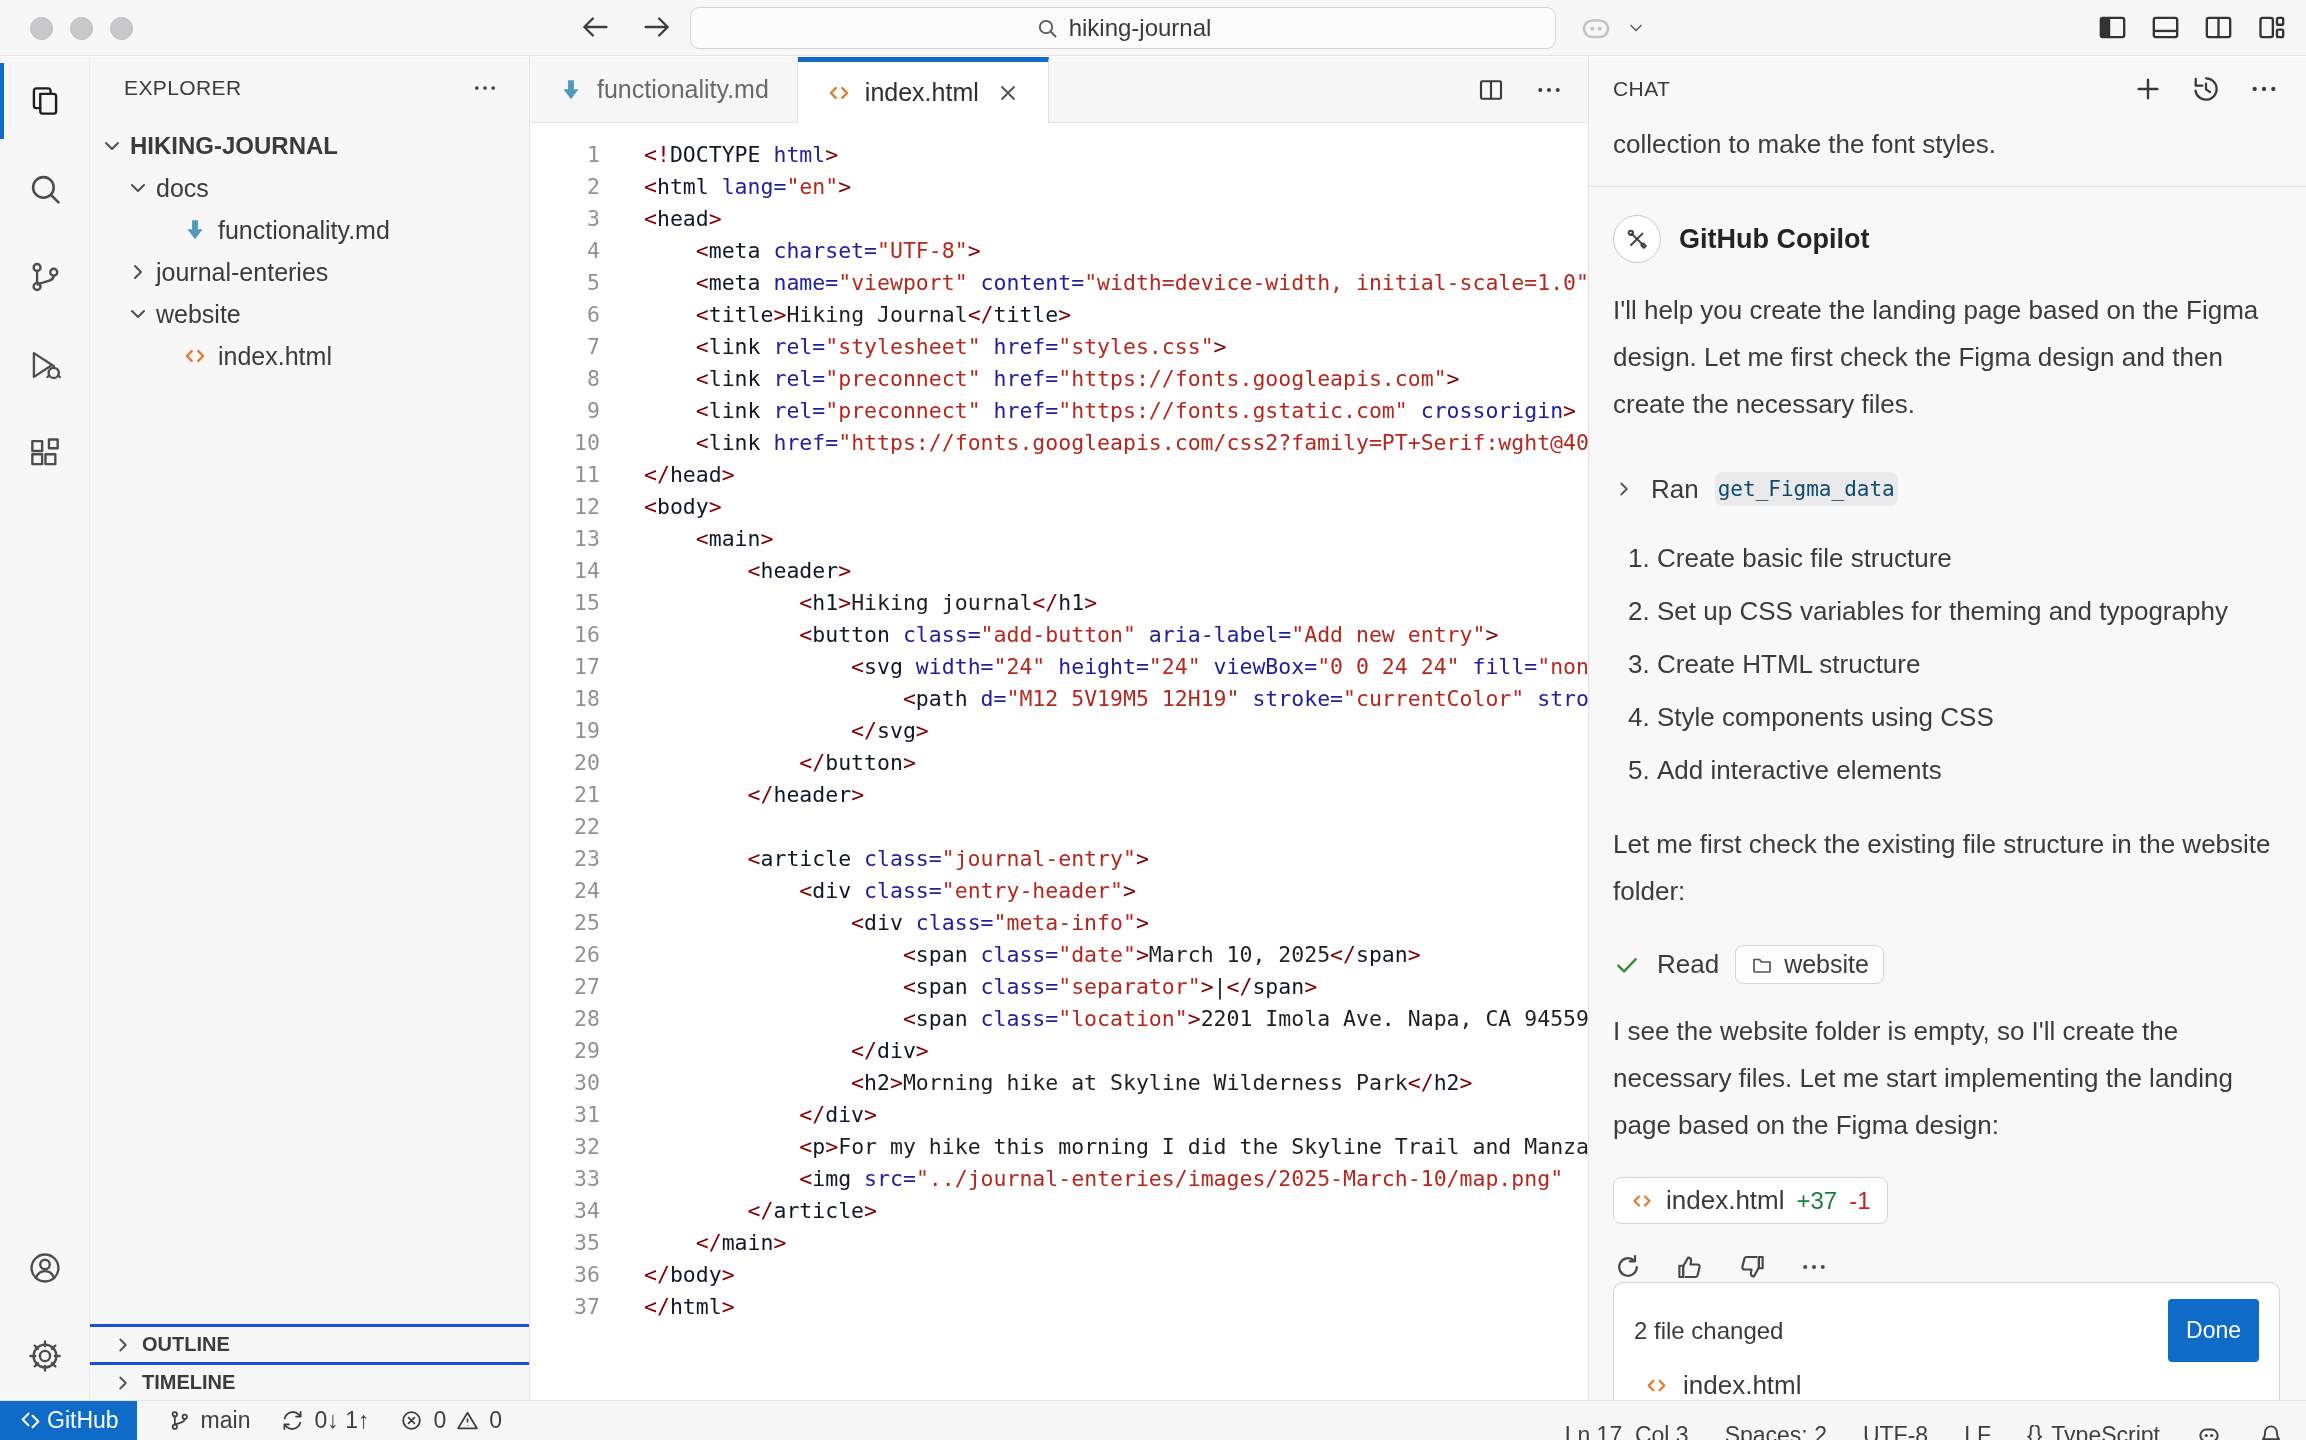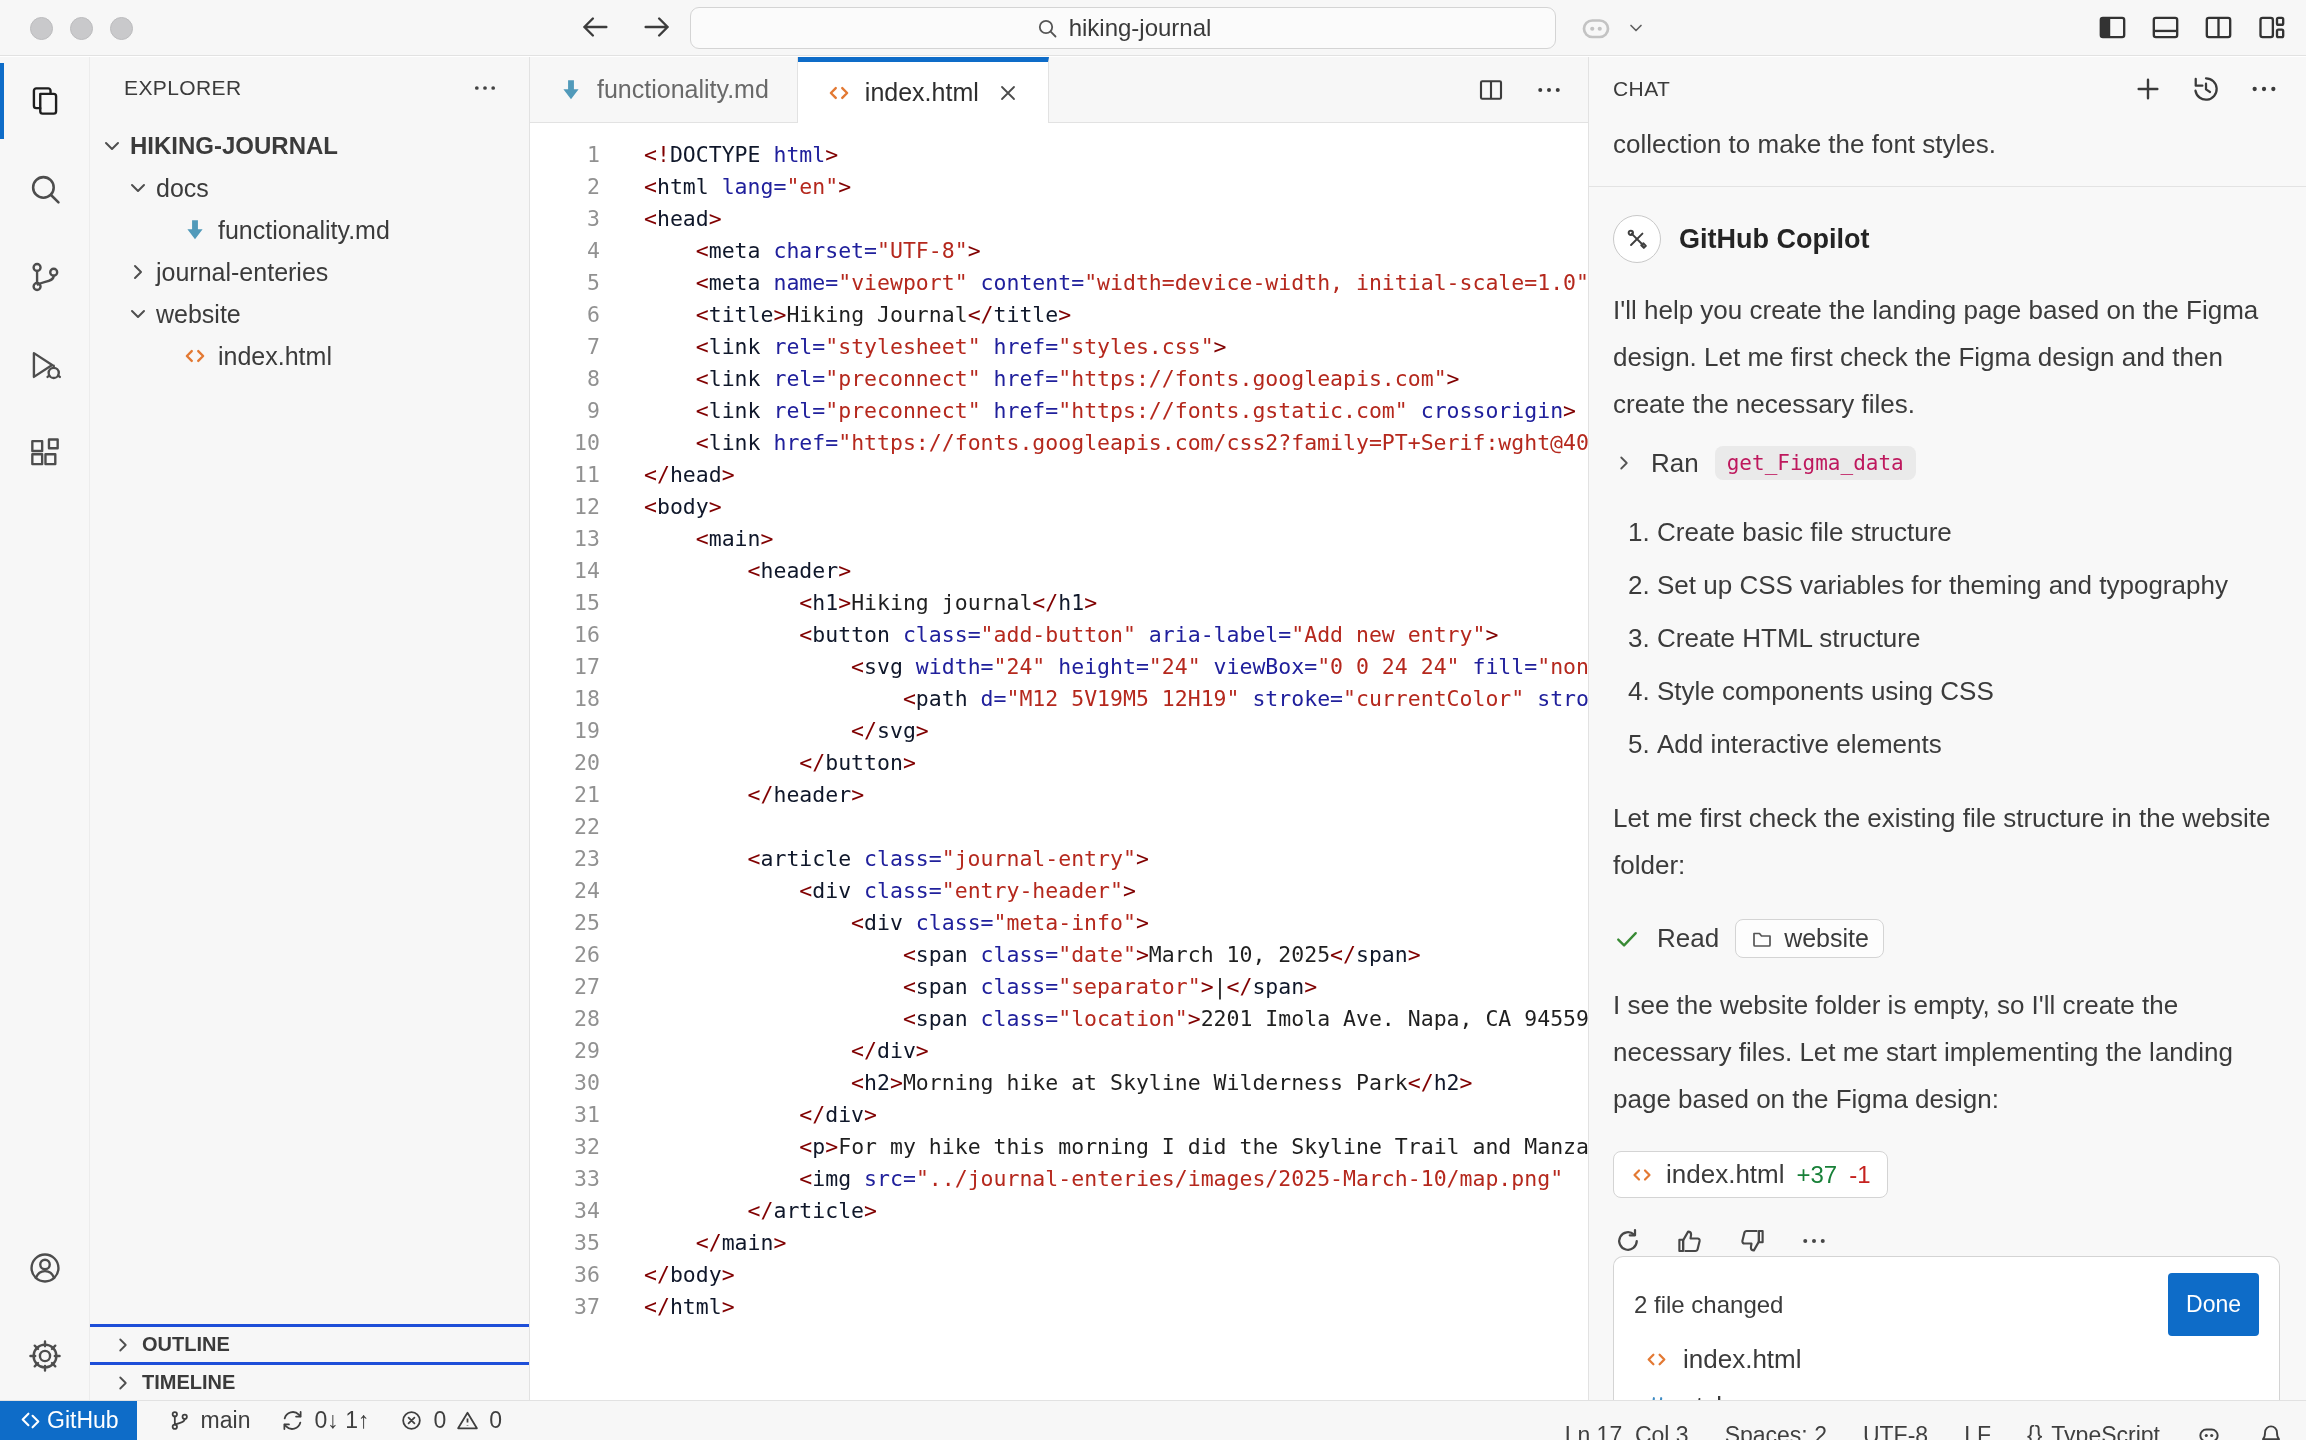--- a/index.html
+++ b/index.html
@@ -77,24 +77,24 @@
   .chat-hicons{margin-left:auto;display:flex;gap:26px;color:#3a3a3a;}
   .chat-hicons .icon{width:32px;height:32px;}
   .chat-frag{margin:8px 0 26px;font-size:26px;color:#3b3b3b;}
   .divider{border-top:1px solid #e3e3e3;margin:0 -26px 0 -24px;}
   .copilot-row{margin-top:28px;display:flex;align-items:center;gap:18px;}
   .avatar{width:48px;height:48px;border:1px solid #c9c9c9;border-radius:50%;background:#fff;
           display:flex;align-items:center;justify-content:center;color:#3e3e3e;}
   .avatar .icon{width:26px;height:26px;}
   .copilot-name{font-size:27px;font-weight:700;color:#242424;}
   .msg{margin-top:24px;font-size:26px;line-height:47px;color:#3b3b3b;width:664px;}
-  .tool-row{margin-top:18px;display:flex;align-items:center;gap:16px;font-size:26px;color:#3b3b3b;}
+  .tool-row{margin-top:44px;display:flex;align-items:center;gap:16px;font-size:26px;color:#3b3b3b;}
   .tool-row .chev{width:22px;height:22px;color:#555;}
   .code-chip{font-family:"DejaVu Sans Mono",monospace;font-size:21px;background:#eaeaea;
-             border-radius:8px;padding:5px 12px;color:#be185d;}
+             border-radius:8px;padding:5px 3px;color:#0c4a6e;}
   ol.steps{margin:26px 0 0;padding-left:44px;font-size:26px;line-height:53px;color:#3b3b3b;}
   .read-row{margin-top:30px;display:flex;align-items:center;gap:16px;font-size:26px;}
   .read-row .chk{width:28px;height:28px;color:#388a34;}
   .pill{display:inline-flex;align-items:center;gap:10px;border:1px solid #d4d4d4;background:#fdfdfd;
         border-radius:8px;padding:4px 14px;font-size:25px;color:#3b3b3b;}
   .pill .icon{width:24px;height:24px;color:#555;}
   .file-chip{margin-top:28px;display:inline-flex;align-items:center;gap:12px;border:1px solid #d4d4d4;
              background:#fff;border-radius:8px;padding:7px 16px;font-size:26px;align-self:flex-start;}
   .file-chip .fic{width:24px;height:24px;}
   .added{color:#188038;font-size:24px;} .removed{color:#c5221f;font-size:24px;}

